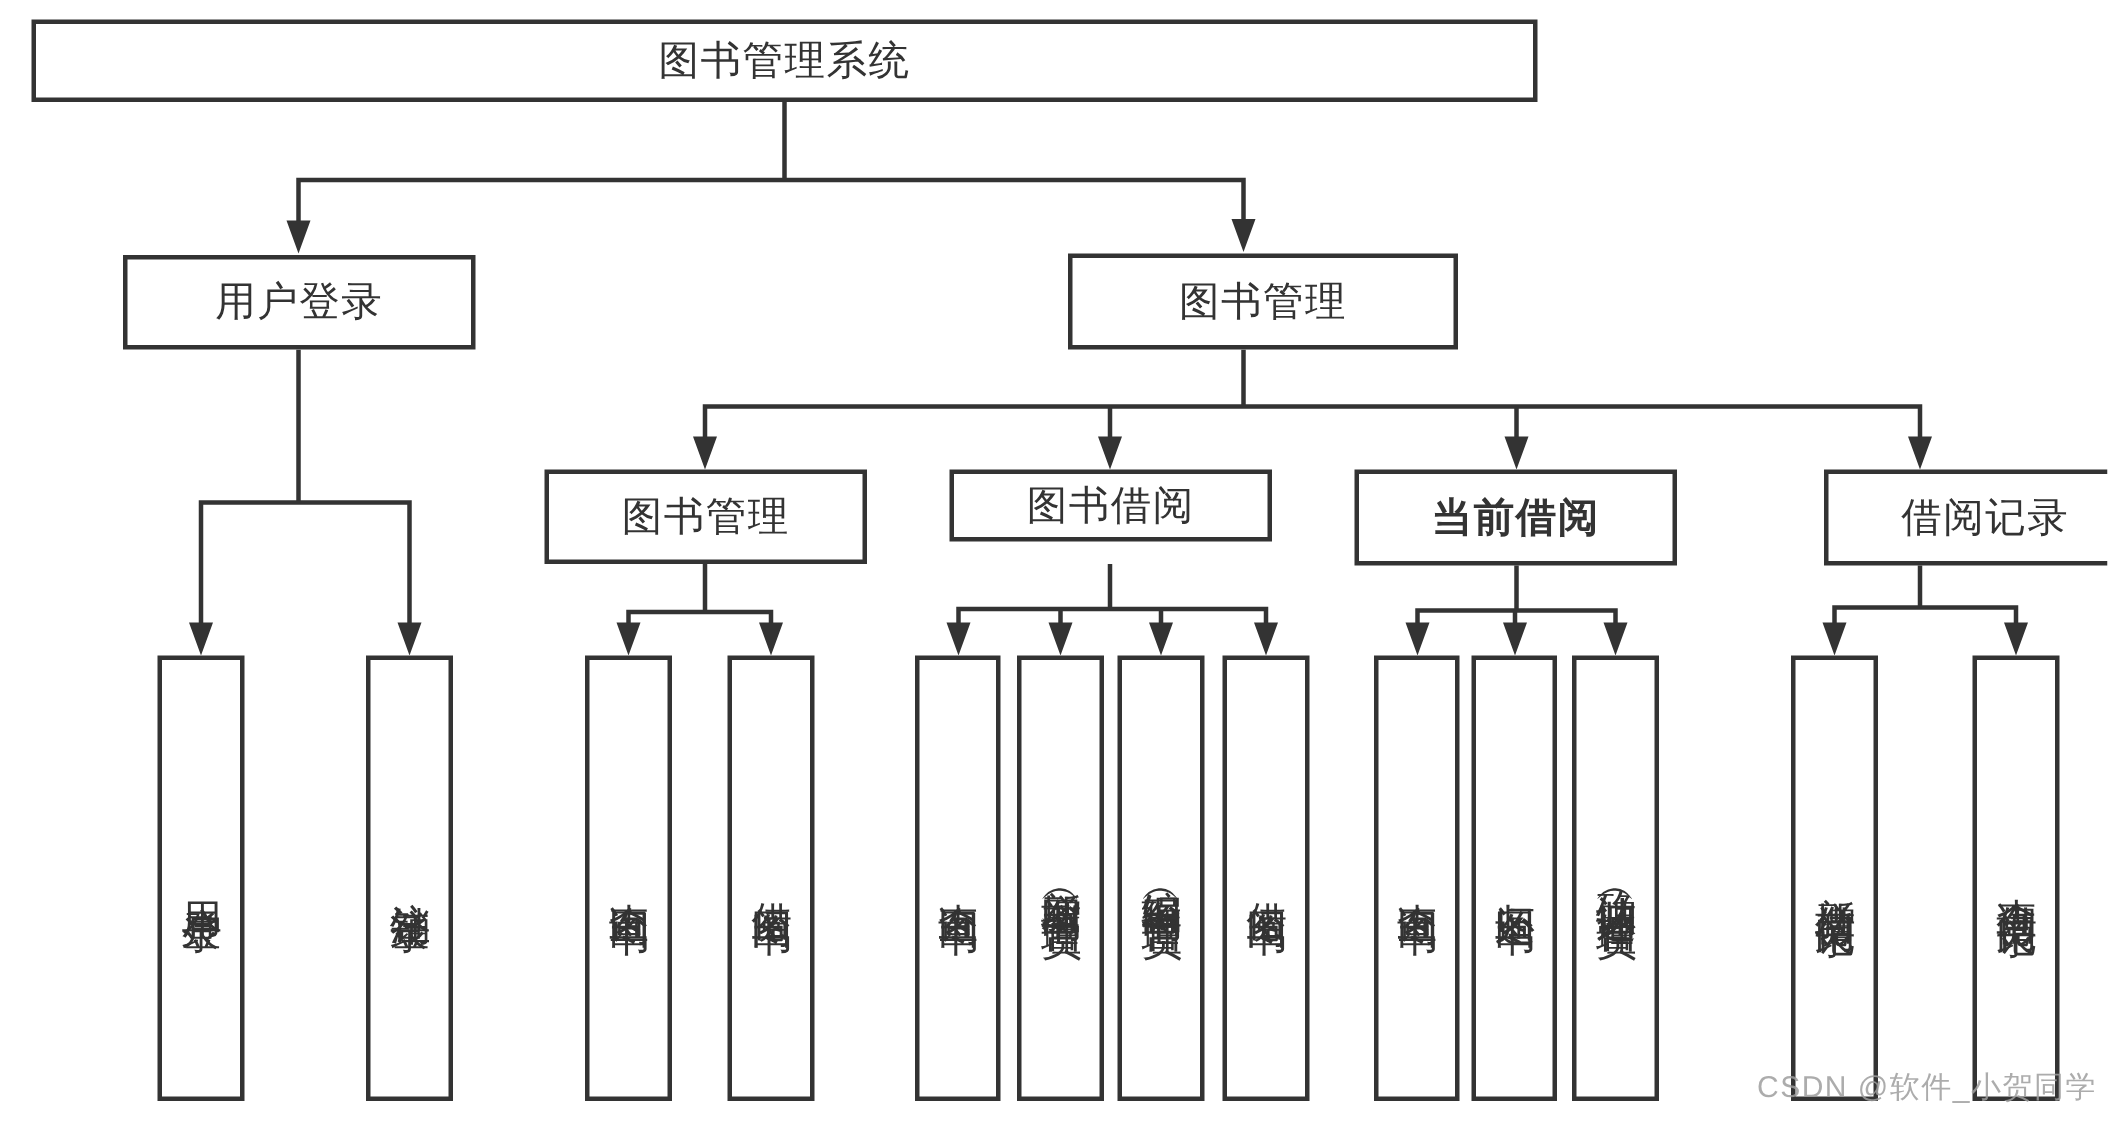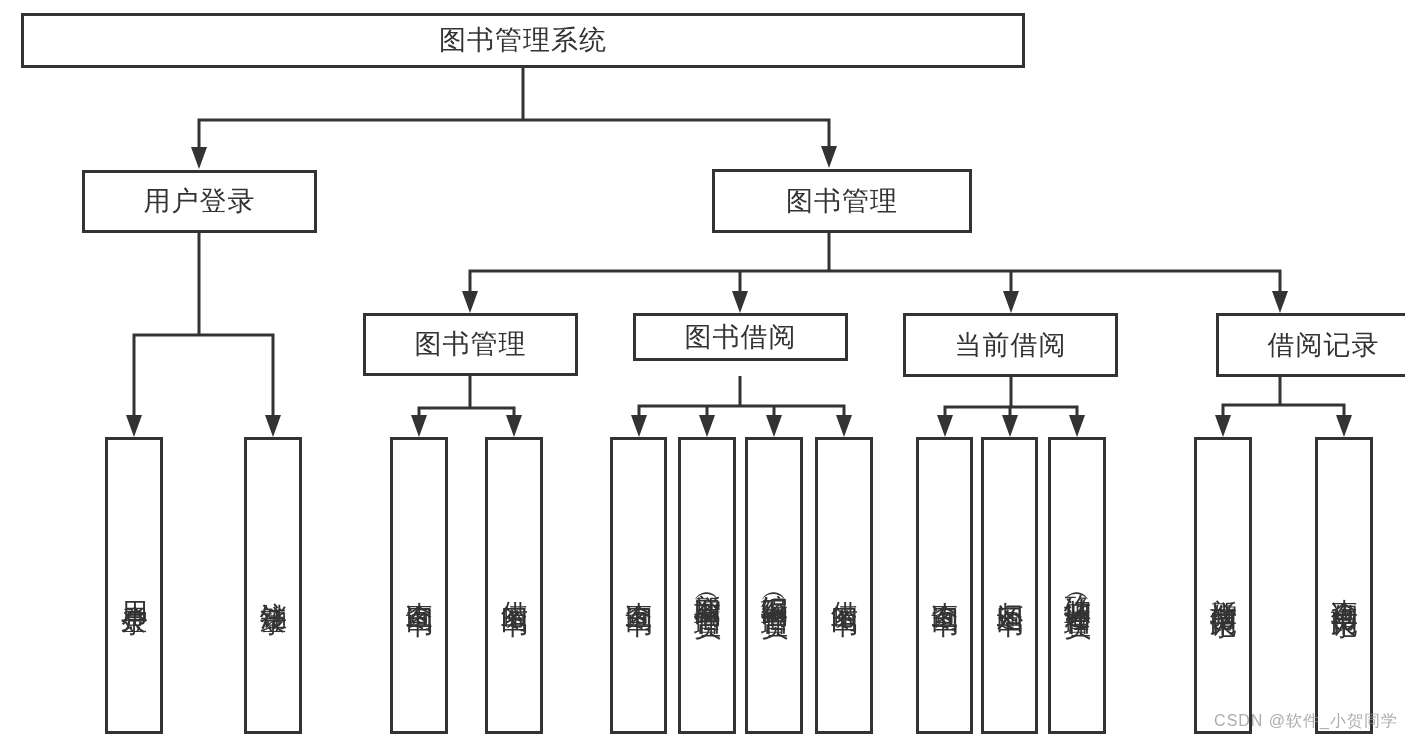--- a/index.html
+++ b/index.html
@@ -43,21 +43,21 @@
     text-orientation: mixed;
     font-size: 27px;
     letter-spacing: 3px;
     line-height: 1;
     white-space: nowrap;
   }
   .watermark {
     position: absolute;
     top: 711px;
     right: 7px;
-    font-size: 16px;
+    font-size: 20px;
     color: rgba(158, 158, 158, 0.85);
     letter-spacing: 1px;
     white-space: nowrap;
     z-index: 5;
   }
 </style>
 </head>
 <body>
 
 <div class="stage">
@@ -105,21 +105,21 @@
       M1336 415 L1352 415 L1344 437 Z"></path>
   </svg>
 
   <div class="node hbox" style="left:21px; top:13px; width:1004px; height:55px;">图书管理系统</div>
 
   <div class="node hbox" style="left:82px; top:170px; width:235px; height:63px;">用户登录</div>
   <div class="node hbox" style="left:712px; top:169px; width:260px; height:64px;">图书管理</div>
 
   <div class="node hbox" style="left:363px; top:313px; width:215px; height:63px;">图书管理</div>
   <div class="node hbox" style="left:633px; top:313px; width:215px; height:48px;">图书借阅</div>
-  <div class="node hbox" style="left:903px; top:313px; width:215px; height:64px;">当前借阅</div>
+  <div class="node hbox" style="left:903px; top:313px; width:215px; height:64px;font-weight:bold;">当前借阅</div>
   <div class="node hbox" style="left:1172px; top:313px; width:215px; height:64px;margin-left:44px;">借阅记录</div>
 
   <div class="node vbox" style="left:105px;">
     <span class="vtext">用户登录</span>
   </div>
   <div class="node vbox" style="left:244px;">
     <span class="vtext">注销登录</span>
   </div>
 
   <div class="node vbox" style="left:390px;">

